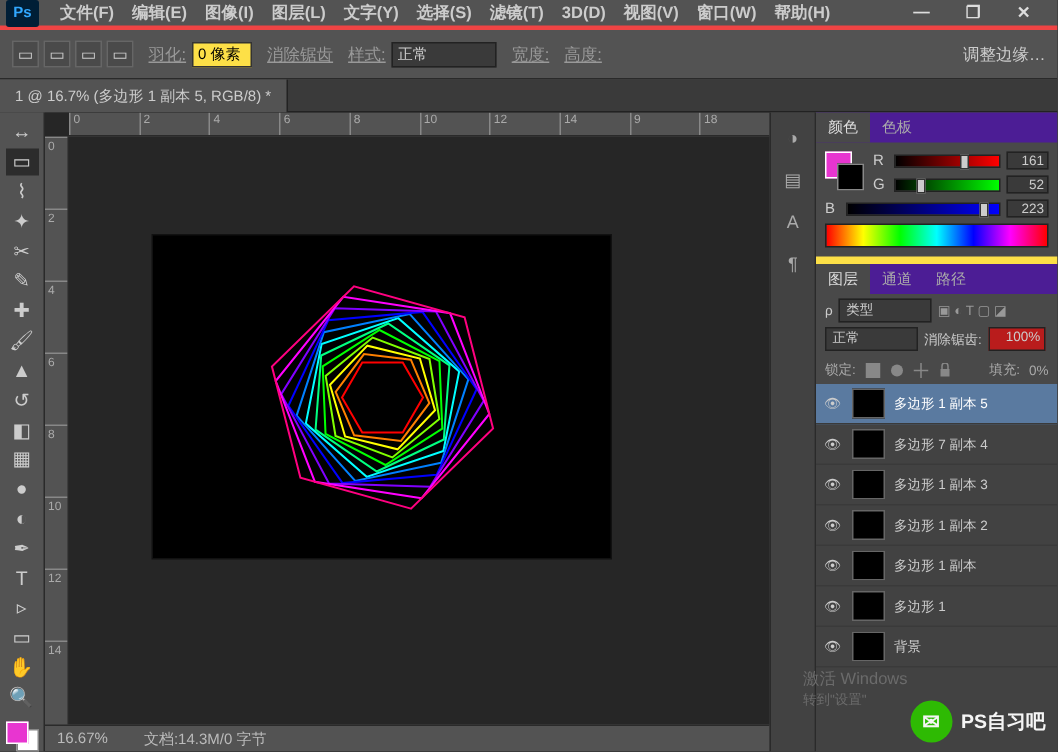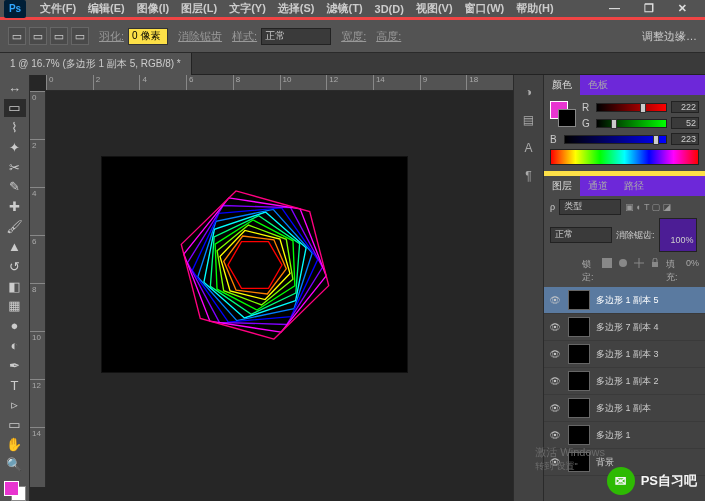--- a/index.html
+++ b/index.html
@@ -27,39 +27,39 @@
 .canvas-zone { flex:1; background:#262626; position:relative; overflow:hidden; }
 .ruler-h { position:absolute; top:0; left:16px; right:0; height:16px; background:#535353; border-bottom:1px solid #2a2a2a; display:flex; font-size:8px; color:#aaa; overflow:hidden; }
 .ruler-h span { width:48px; border-left:1px solid #888; padding-left:2px; }
 .ruler-v { position:absolute; top:16px; left:0; width:16px; bottom:14px; background:#535353; border-right:1px solid #2a2a2a; display:flex; flex-direction:column; font-size:8px; color:#aaa; overflow:hidden; }
 .ruler-v span { height:48px; border-top:1px solid #888; padding-top:1px; padding-left:2px; }
 .artboard { position:absolute; top:82px; left:72px; width:305px; height:215px; background:#000; box-shadow:0 0 0 1px #111; }
 .hexart { position:absolute; top:50%; left:50%; transform:translate(-50%,-50%); }
 .statusbar { position:absolute; bottom:0; left:0; right:0; height:18px; background:#535353; border-top:1px solid #2a2a2a; display:flex; align-items:center; font-size:10px; color:#bbb; padding:0 8px; gap:24px; }
 .midstrip { width:30px; background:#424242; border-left:1px solid #2a2a2a; display:flex; flex-direction:column; align-items:center; padding-top:10px; gap:14px; color:#aaa; font-size:12px; }
 .panels { width:162px; background:#494949; border-left:1px solid #2a2a2a; display:flex; flex-direction:column; }
-.pnl-tabs { height:20px; display:flex; background:#6d28d9; font-size:10px; }
+.pnl-tabs { height:20px; display:flex; background:#4c1d95; font-size:10px; }
 .pnl-tabs span { padding:3px 8px; color:#aaa; }
 .pnl-tabs span.act { background:#494949; color:#ddd; }
 .color-pnl { padding:6px; }
 .slider-row { display:flex; align-items:center; gap:4px; margin-bottom:4px; font-size:10px; }
 .slider-row .lbl { width:10px; }
 .slider-row .track { flex:1; height:9px; border:1px solid #222; position:relative; }
 .slider-row .val { width:28px; background:#3a3a3a; border:1px solid #222; text-align:right; padding:0 2px; font-size:9px; }
 .thumb { position:absolute; width:6px; height:10px; background:#ccc; border:1px solid #333; top:-1px; }
 .spectrum { height:16px; margin-top:4px; background:linear-gradient(90deg,#f00,#ff0,#0f0,#0ff,#00f,#f0f,#f00); border:1px solid #222; }
 .small-sw { width:26px; height:26px; position:relative; float:left; margin-right:6px; }
 .small-sw .f2 { position:absolute; width:18px; height:18px; background:#e835d0; border:1px solid #fff; top:0; left:0; }
 .small-sw .b2 { position:absolute; width:18px; height:18px; background:#000; border:1px solid #888; bottom:0; right:0; }
 .layer-pnl { flex:1; display:flex; flex-direction:column; border-top:5px solid #fde047; }
 .layer-opts { padding:3px 6px; display:flex; flex-direction:column; gap:3px; font-size:9px; }
 .lrow { display:flex; align-items:center; gap:4px; }
 .lrow .sel { background:#3a3a3a; border:1px solid #222; height:16px; padding:0 4px; flex:0 0 62px; font-size:9px; color:#ccc; }
-.lrow .pct { background:#4c1d95; border:1px solid #222; height:16px; width:38px; text-align:right; padding:16px 2px; font-size:9px; color:#ccc; }
-.lock-row { display:flex; gap:6px; align-items:flex-start; padding:3px 6px; font-size:9px; color:#aaa;margin-left:32px; }
+.lrow .pct { background:#b91c1c; border:1px solid #222; height:16px; width:38px; text-align:right; padding:0 2px; font-size:9px; color:#ccc; }
+.lock-row { display:flex; gap:6px; align-items:center; padding:3px 6px; font-size:9px; color:#aaa; }
 .lock-row svg{flex:0 0 auto;}
 .layer-list { flex:1; overflow:auto; background:#424242; }
 .layer { display:flex; align-items:center; height:27px; border-bottom:1px solid #3a3a3a; padding:0 4px; gap:6px; font-size:9px; }
 .layer.sel { background:#5a7aa0; color:#fff; }
 .eye { width:14px; text-align:center; color:#ccc; }
 .lthumb { width:22px; height:20px; background:#000; border:1px solid #666; }
 .lname { flex:1; }
 .watermark { position:absolute; right:8px; bottom:6px; display:flex; align-items:center; gap:6px; color:#fff; font-size:13px; font-weight:bold; z-index:50; opacity:0.95; }
 .wm-logo { width:28px; height:28px; background:#2dc100; border-radius:50%; display:flex; align-items:center; justify-content:center; color:#fff; font-size:14px; }
 .activate { position:absolute; right:100px; bottom:28px; color:#6b6b6b; font-size:11px; z-index:40; }
@@ -175,20 +175,24 @@
             <polygon points="45.4,31.1 -4.2,54.8 -49.6,23.8 -45.4,-31.1 4.2,-54.8 49.6,-23.8" stroke="hsl(150,100%,50%)"></polygon>
             <polygon points="45.1,39.6 -11.7,58.8 -56.8,19.3 -45.1,-39.6 11.7,-58.8 56.8,-19.3" stroke="hsl(180,100%,50%)"></polygon>
             <polygon points="43.4,48.4 -20.2,61.8 -63.6,13.4 -43.4,-48.4 20.2,-61.8 63.6,-13.4" stroke="hsl(210,100%,50%)"></polygon>
             <polygon points="40.1,57.3 -29.6,63.4 -69.7,6.1 -40.1,-57.3 29.6,-63.4 69.7,-6.1" stroke="hsl(240,100%,50%)"></polygon>
             <polygon points="35.3,66.1 -39.6,63.7 -75.0,-2.5 -35.3,-66.1 39.6,-63.7 75.0,2.5" stroke="hsl(270,100%,50%)"></polygon>
             <polygon points="29.0,74.6 -50.1,62.4 -79.1,-12.2 -29.0,-74.6 50.1,-62.4 79.1,12.2" stroke="hsl(300,100%,50%)"></polygon>
             <polygon points="21.1,82.3 -60.8,59.4 -81.9,-22.9 -21.1,-82.3 60.8,-59.4 81.9,22.9" stroke="hsl(330,100%,50%)"></polygon>
           </g>
       </svg>
     </div>
+    <div class="statusbar">
+      <span>16.67%</span>
+      <span>文档:14.3M/0 字节</span>
+    </div>
   </div>
 
   <div class="midstrip">
     <span>◑</span>
     <span>▤</span>
     <span>A</span>
     <span>¶</span>
   </div>
 
   <div class="panels">
@@ -199,21 +203,21 @@
     <div class="color-pnl">
       <div class="small-sw">
           <div class="f2"></div>
           <div class="b2"></div>
         </div>
       <div class="slider-row">
         <span class="lbl">R</span>
         <div class="track" style="background:linear-gradient(90deg,#000,#f00)">
             <div class="thumb" style="left:63%"></div>
           </div>
-        <span class="val">222</span>
+        <span class="val">161</span>
       </div>
       <div class="slider-row">
         <span class="lbl">G</span>
         <div class="track" style="background:linear-gradient(90deg,#000,#0f0)">
             <div class="thumb" style="left:20%"></div>
           </div>
         <span class="val">52</span>
       </div>
       <div class="slider-row">
         <span class="lbl">B</span>

